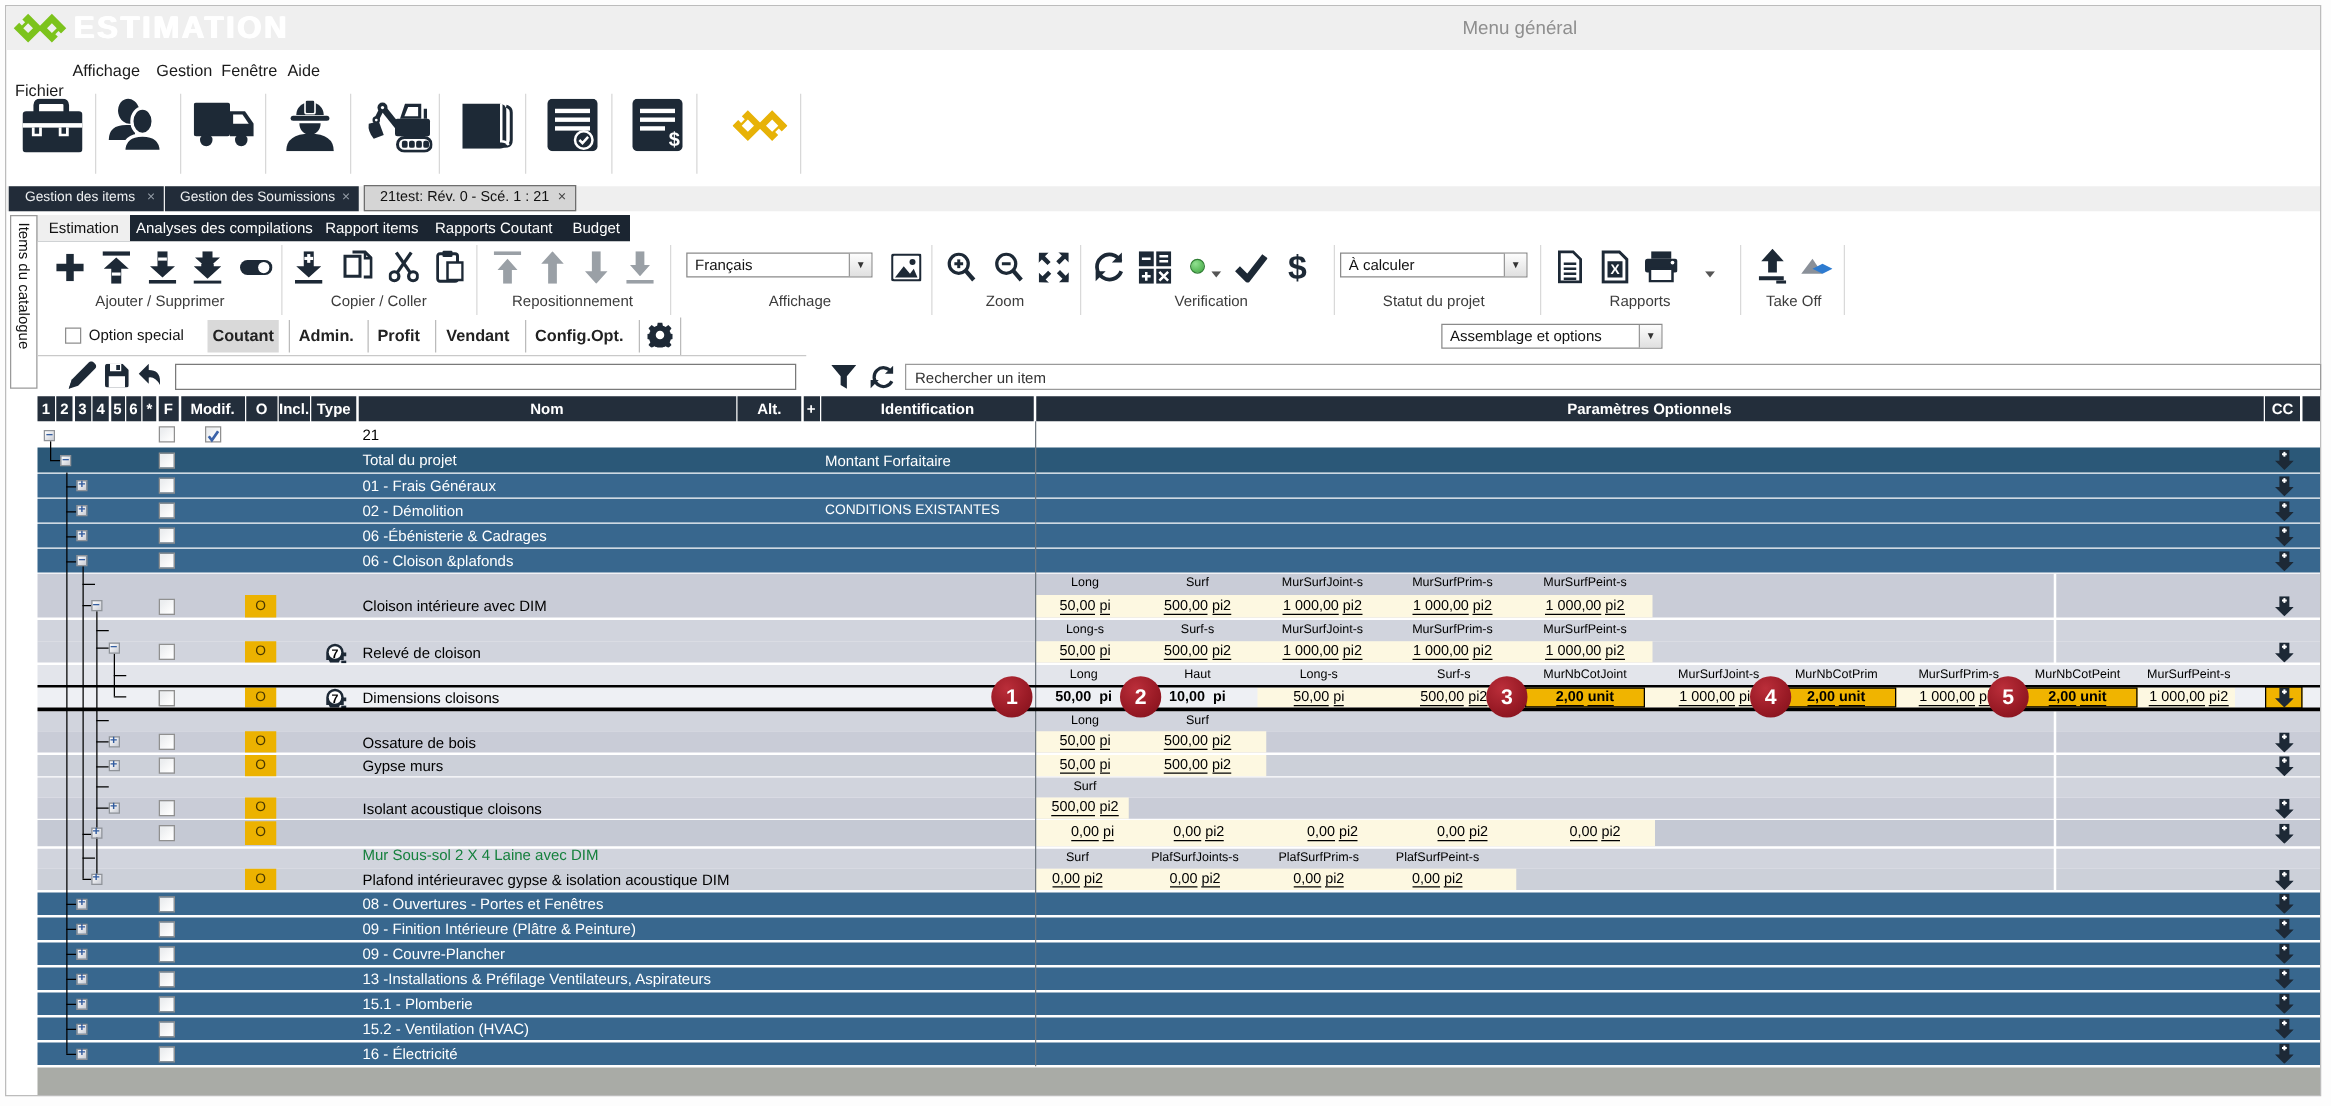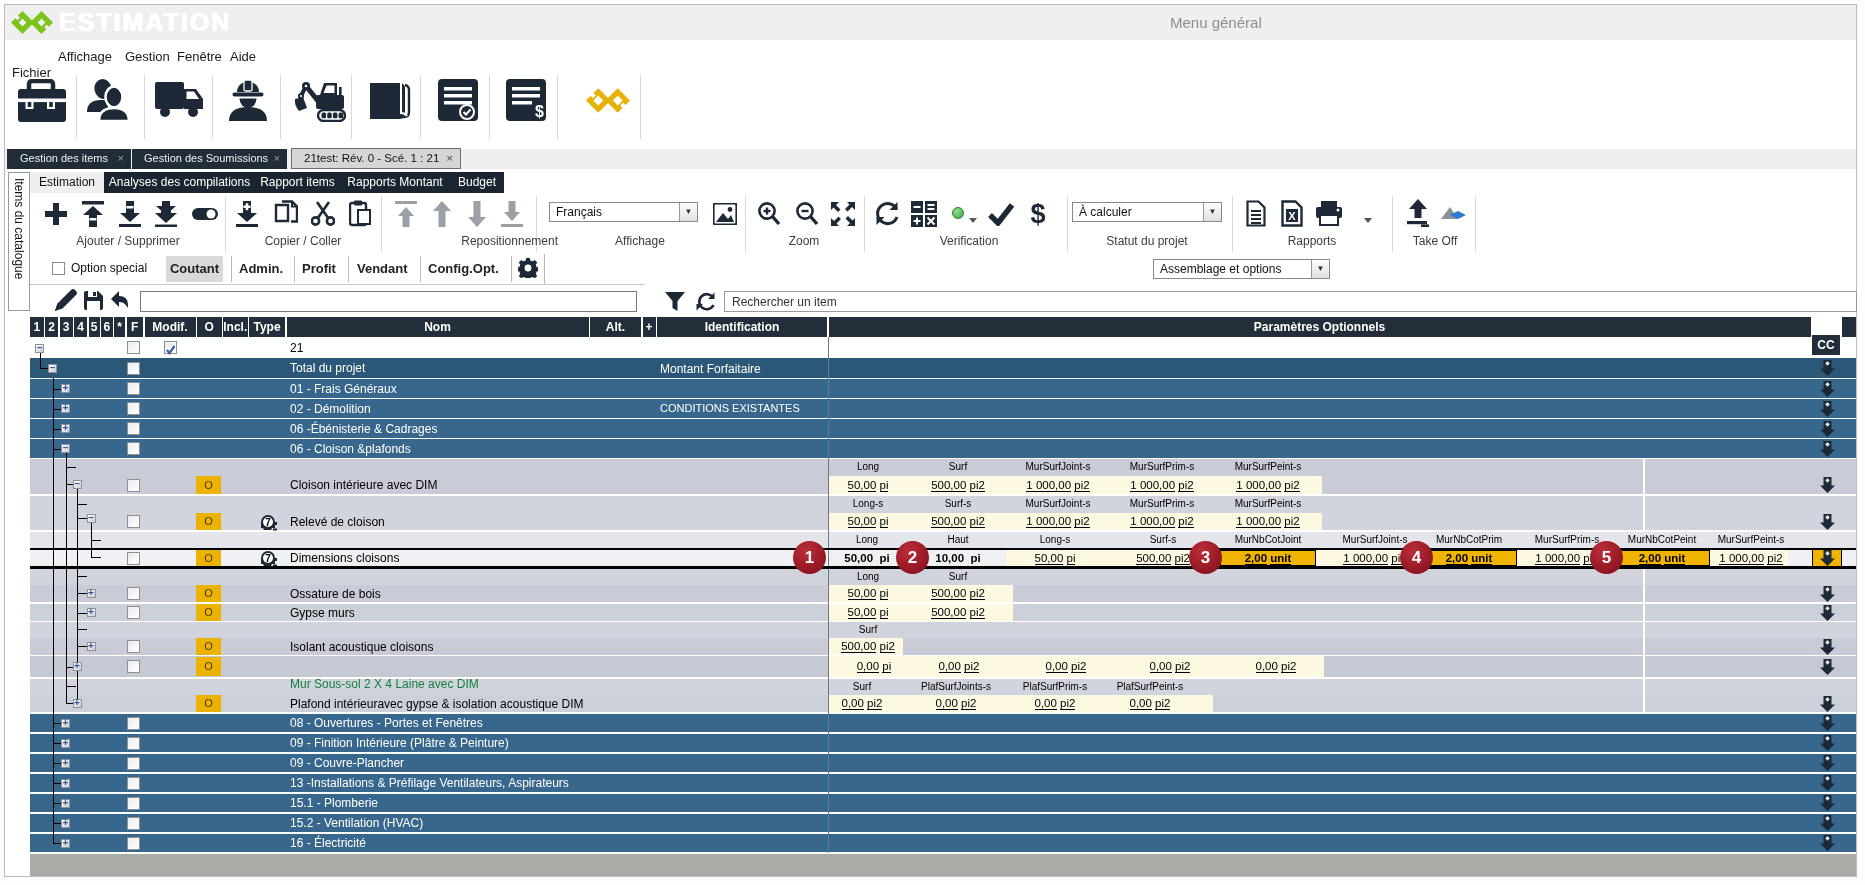--- a/index.html
+++ b/index.html
@@ -114,36 +114,36 @@
     <span style="position:absolute;right:7px;top:3px;color:#97a0aa;">×</span>
   </div>
 <div style="position:absolute;left:291px;top:148px;width:170px;height:21px;background:#d5d5d5;border:1px solid #6e6e6e;color:#111;font-size:11.5px;">
     <span style="position:absolute;left:12px;top:3px;">21test: Rév. 0 - Scé. 1 : 21</span>
     <span style="position:absolute;right:7px;top:3px;color:#444;">×</span>
   </div>
 <div style="position:absolute;left:30px;top:172px;width:474px;height:21px;background:#1b2531;"></div>
 <div style="position:absolute;left:30px;top:172px;width:74px;height:21px;background:#efefef;color:#101010;font-size:12px;text-align:center;line-height:21px;">Estimation</div>
 <div style="position:absolute;left:104px;top:172px;width:151px;height:21px;color:#fff;font-size:12px;text-align:center;line-height:21px;">Analyses des compilations</div>
 <div style="position:absolute;left:255px;top:172px;width:85px;height:21px;color:#fff;font-size:12px;text-align:center;line-height:21px;">Rapport items</div>
-<div style="position:absolute;left:340px;top:172px;width:110px;height:21px;color:#fff;font-size:12px;text-align:center;line-height:21px;">Rapports Montant</div>
+<div style="position:absolute;left:340px;top:172px;width:110px;height:21px;color:#fff;font-size:12px;text-align:center;line-height:21px;">Rapports Coutant</div>
 <div style="position:absolute;left:450px;top:172px;width:54px;height:21px;color:#fff;font-size:12px;text-align:center;line-height:21px;">Budget</div>
 <div style="position:absolute;left:8px;top:172px;width:22px;height:139px;background:#fff;border:1px solid #9a9a9a;"></div>
 <div style="position:absolute;left:12px;top:178px;width:16px;height:130px;"><span style="writing-mode:vertical-rl;font-size:12px;color:#111;white-space:nowrap;">Items du catalogue</span></div>
 <div style="position:absolute;left:225px;top:196px;width:1px;height:56px;background:#d9d9d9;"></div>
 <div style="position:absolute;left:381px;top:196px;width:1px;height:56px;background:#d9d9d9;"></div>
 <div style="position:absolute;left:536px;top:196px;width:1px;height:56px;background:#d9d9d9;"></div>
 <div style="position:absolute;left:745px;top:196px;width:1px;height:56px;background:#d9d9d9;"></div>
 <div style="position:absolute;left:864px;top:196px;width:1px;height:56px;background:#d9d9d9;"></div>
 <div style="position:absolute;left:1067px;top:196px;width:1px;height:56px;background:#d9d9d9;"></div>
 <div style="position:absolute;left:1232px;top:196px;width:1px;height:56px;background:#d9d9d9;"></div>
 <div style="position:absolute;left:1392px;top:196px;width:1px;height:56px;background:#d9d9d9;"></div>
 <div style="position:absolute;left:1475px;top:196px;width:1px;height:56px;background:#d9d9d9;"></div>
 <div style="position:absolute;left:128px;top:234px;width:200px;margin-left:-100px;text-align:center;font-size:12px;color:#3c3c3c;">Ajouter / Supprimer</div>
 <div style="position:absolute;left:303px;top:234px;width:200px;margin-left:-100px;text-align:center;font-size:12px;color:#3c3c3c;">Copier / Coller</div>
-<div style="position:absolute;left:458px;top:234px;width:200px;margin-left:-100px;text-align:right;font-size:12px;color:#3c3c3c;">Repositionnement</div>
+<div style="position:absolute;left:458px;top:234px;width:200px;margin-left:-100px;text-align:center;font-size:12px;color:#3c3c3c;">Repositionnement</div>
 <div style="position:absolute;left:640px;top:234px;width:200px;margin-left:-100px;text-align:center;font-size:12px;color:#3c3c3c;">Affichage</div>
 <div style="position:absolute;left:804px;top:234px;width:200px;margin-left:-100px;text-align:center;font-size:12px;color:#3c3c3c;">Zoom</div>
 <div style="position:absolute;left:969px;top:234px;width:200px;margin-left:-100px;text-align:center;font-size:12px;color:#3c3c3c;">Verification</div>
 <div style="position:absolute;left:1147px;top:234px;width:200px;margin-left:-100px;text-align:center;font-size:12px;color:#3c3c3c;">Statut du projet</div>
 <div style="position:absolute;left:1312px;top:234px;width:200px;margin-left:-100px;text-align:center;font-size:12px;color:#3c3c3c;">Rapports</div>
 <div style="position:absolute;left:1435px;top:234px;width:200px;margin-left:-100px;text-align:center;font-size:12px;color:#3c3c3c;">Take Off</div>
 <div style="position:absolute;left:45px;top:203px;width:22px;height:22px;"><svg width="22" height="22" viewBox="0 0 22 22">
       <rect x="8" y="0" width="6" height="22" fill="#1d2936"></rect>
       <rect x="0" y="8" width="22" height="6" fill="#1d2936"></rect>
     </svg></div>
@@ -358,21 +358,21 @@
 <div style="position:absolute;left:126.5px;top:317px;width:16.5px;height:20px;background:#232e3b;color:#fff;font-weight:bold;font-size:12px;text-align:center;line-height:20px;">F</div>
 <div style="position:absolute;left:144.5px;top:317px;width:51.0px;height:20px;background:#232e3b;color:#fff;font-weight:bold;font-size:12px;text-align:center;line-height:20px;">Modif.</div>
 <div style="position:absolute;left:197.0px;top:317px;width:24.5px;height:20px;background:#232e3b;color:#fff;font-weight:bold;font-size:12px;text-align:center;line-height:20px;">O</div>
 <div style="position:absolute;left:223.0px;top:317px;width:24.5px;height:20px;background:#232e3b;color:#fff;font-weight:bold;font-size:12px;text-align:center;line-height:20px;">Incl.</div>
 <div style="position:absolute;left:249.0px;top:317px;width:36.0px;height:20px;background:#232e3b;color:#fff;font-weight:bold;font-size:12px;text-align:center;line-height:20px;">Type</div>
 <div style="position:absolute;left:286.5px;top:317px;width:302.0px;height:20px;background:#232e3b;color:#fff;font-weight:bold;font-size:12px;text-align:center;line-height:20px;">Nom</div>
 <div style="position:absolute;left:590.0px;top:317px;width:51.0px;height:20px;background:#232e3b;color:#fff;font-weight:bold;font-size:12px;text-align:center;line-height:20px;">Alt.</div>
 <div style="position:absolute;left:642.5px;top:317px;width:13.0px;height:20px;background:#232e3b;color:#fff;font-weight:bold;font-size:12px;text-align:center;line-height:20px;">+</div>
 <div style="position:absolute;left:657.0px;top:317px;width:170.0px;height:20px;background:#232e3b;color:#fff;font-weight:bold;font-size:12px;text-align:center;line-height:20px;">Identification</div>
 <div style="position:absolute;left:828.5px;top:317px;width:982.0px;height:20px;background:#232e3b;color:#fff;font-weight:bold;font-size:12px;text-align:center;line-height:20px;">Paramètres Optionnels</div>
-<div style="position:absolute;left:1812.0px;top:335px;width:28.0px;height:20px;background:#232e3b;color:#fff;font-weight:bold;font-size:12px;text-align:center;line-height:20px;">CC</div>
+<div style="position:absolute;left:1812.0px;top:317px;width:28.0px;height:20px;background:#232e3b;color:#fff;font-weight:bold;font-size:12px;text-align:center;line-height:20px;">CC</div>
 <div style="position:absolute;left:1841.5px;top:317px;width:14.5px;height:20px;background:#232e3b;color:#fff;font-weight:bold;font-size:12px;text-align:center;line-height:20px;"></div>
 <div style="position:absolute;left:290px;top:341.0px;font-size:12px;color:#000;white-space:nowrap;z-index:7;">21</div>
 <div class="ebox" style="left:35.0px;top:343.5px;">–</div>
 <div class="cb" style="left:127px;top:340.5px;"></div>
 <div class="cb" style="left:164px;top:340.5px;"><svg width="11" height="11" viewBox="0 0 11 11">
       <path d="M2 5 l2.5 3.2 L9.5 1" stroke="#3a62a8" stroke-width="2.2" fill="none"></path>
     </svg></div>
 <div style="position:absolute;left:30px;top:358.0px;width:1826px;height:20.0px;background:#2b5878;"></div>
 <div class="ebox" style="left:48.0px;top:363.5px;">–</div>
 <div class="cb" style="left:127px;top:361.5px;"></div>

